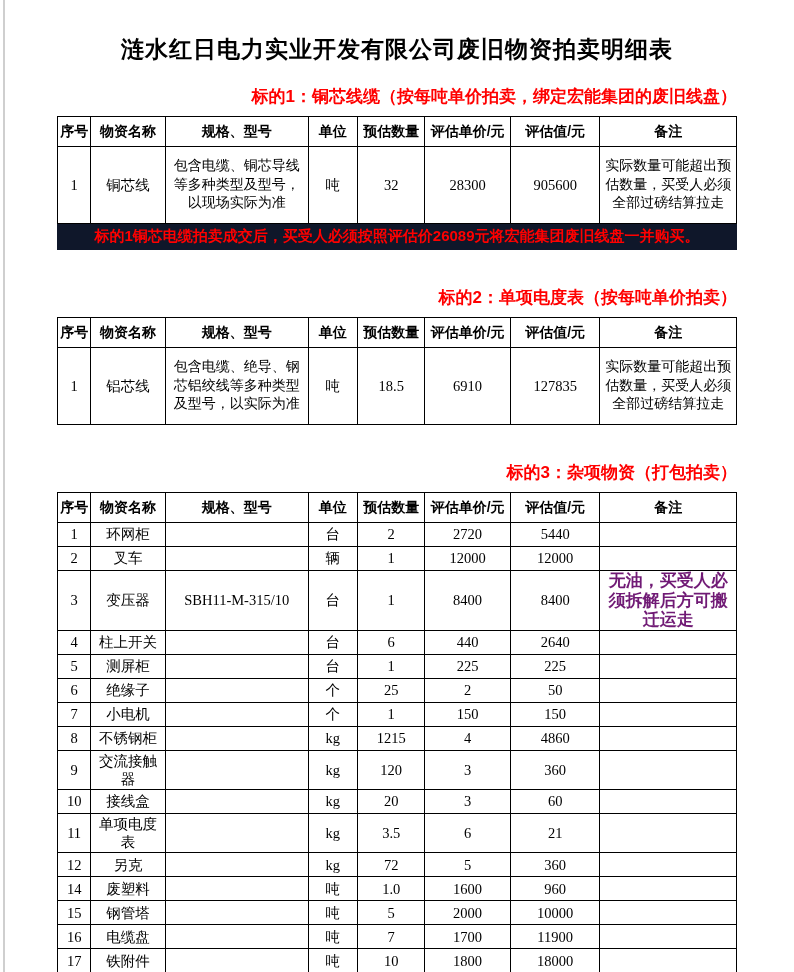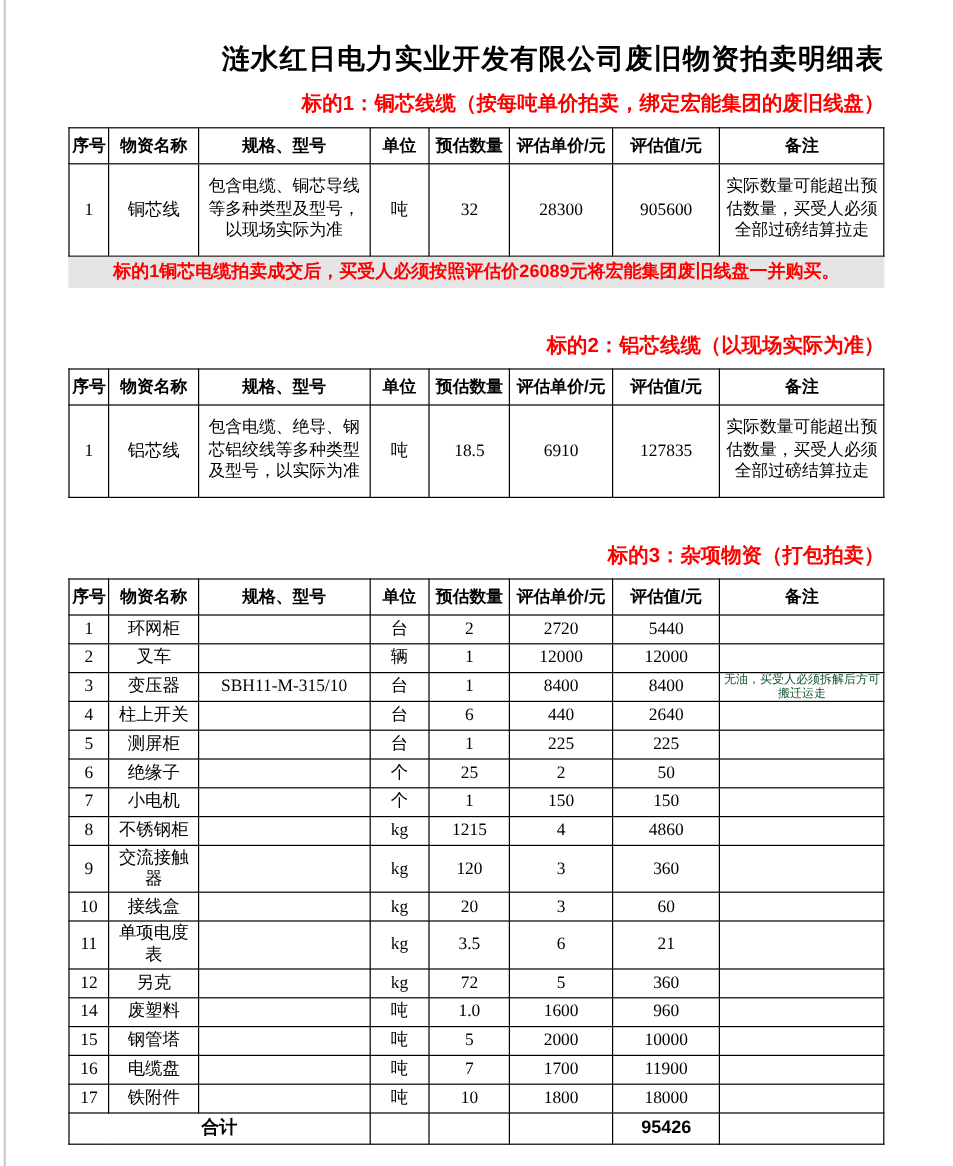--- a/index.html
+++ b/index.html
@@ -12,25 +12,25 @@
     overflow:hidden;
   }
   .page-edge{
     position:absolute;left:3px;top:0;width:2px;height:972px;
     background:#cfcfcf;
   }
   .content{
     padding:34px 57px 0 57px;
   }
   .doc-title{
-    text-align:right;
+    text-align:center;
     font-family:"Liberation Sans","DejaVu Sans",sans-serif;
     font-weight:bold;
     font-size:23px;
-    margin:0 0 10px 0;
+    margin:0 0 20px 0;
     letter-spacing:1px;
   }
   .section-heading{
     text-align:right;
     font-family:"Liberation Sans","DejaVu Sans",sans-serif;
     font-weight:bold;
     font-size:17px;
     color:#FF0000;
     margin:10px 0 8px 0;
   }
@@ -59,33 +59,34 @@
     line-height:1.25;
   }
   
   table.table-a tbody td{height:72px;}
   table.table-a td.spec-cell, table.table-a td.remark-cell{
     font-size:14px;line-height:1.35;padding:2px 3px;margin-top:40px;
   }
   
   table.table-b tbody td{height:21px;}
   table.table-b td.remark-cell.red-remark{
-    color:#14532d;
-    font-size:10px;
+    color:#701a75;
+    font-size:17px;
     line-height:1.15;
     padding:0 1px;
+    font-weight:bold;
   }
   table.table-b tr.total-row td{
     font-family:"Liberation Sans","DejaVu Sans",sans-serif;
     font-weight:bold;
     font-size:15px;
     height:23px;
   }
   .yellow-note{
-    background:#e5e5e5;
+    background:#0f172a;
     color:#FF0000;
     font-family:"Liberation Sans","DejaVu Sans",sans-serif;
     font-weight:bold;
     font-size:15px;
     text-align:center;
     padding:3px 0 4px 0;
   }
 </style>
 </head>
 <body>
@@ -130,21 +131,21 @@
           <td>28300</td>
           <td>905600</td>
           <td class="remark-cell">实际数量可能超出预估数量，买受人必须全部过磅结算拉走</td>
         </tr>
       </tbody>
     </table>
   <div class="yellow-note">标的1铜芯电缆拍卖成交后，买受人必须按照评估价26089元将宏能集团废旧线盘一并购买。</div>
 
   <div class="gap-lg"></div>
 
-  <div class="section-heading">标的2：铝芯线缆（以现场实际为准）</div>
+  <div class="section-heading">标的2：单项电度表（按每吨单价拍卖）</div>
   <table class="sheet table-a">
     <colgroup>
       <col style="width:4.9%">
         <col style="width:11%">
         <col style="width:21%">
         <col style="width:7.3%">
       <col style="width:9.9%">
         <col style="width:12.6%">
         <col style="width:13.2%">
         <col>

